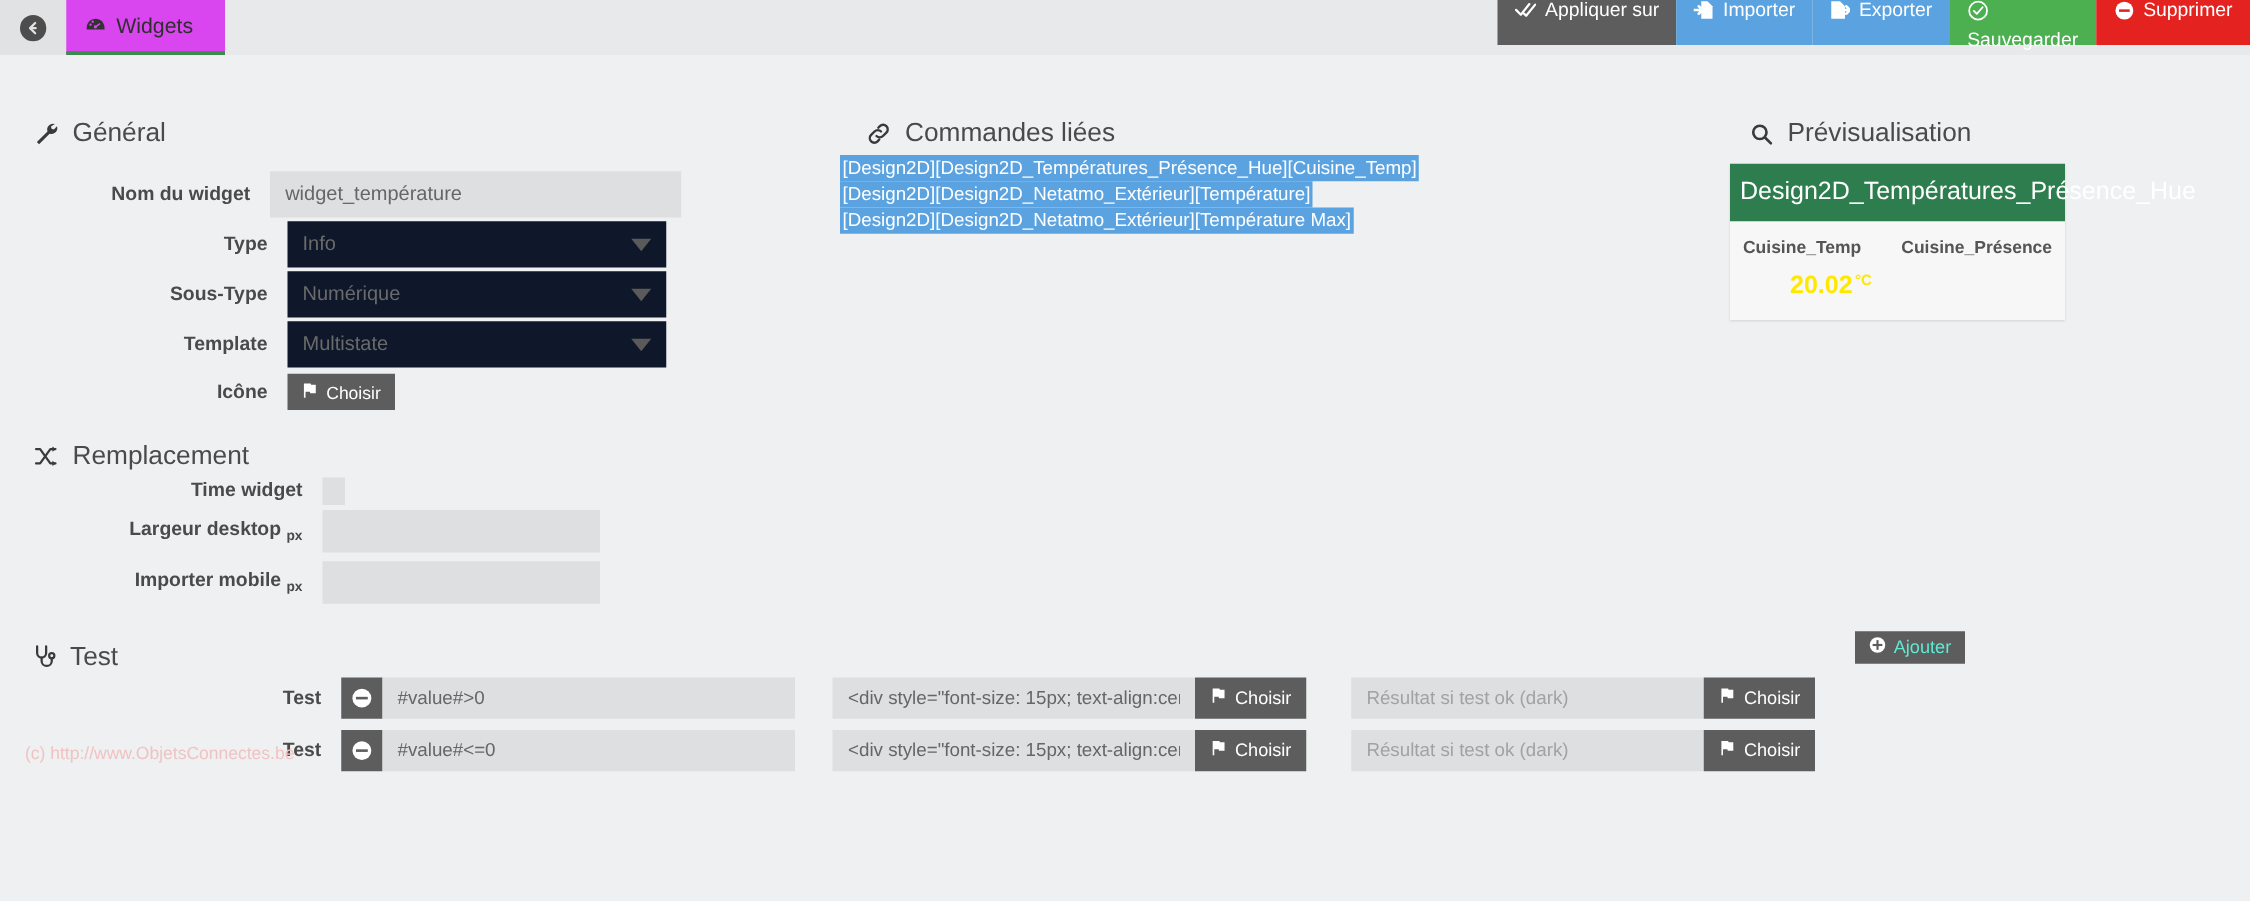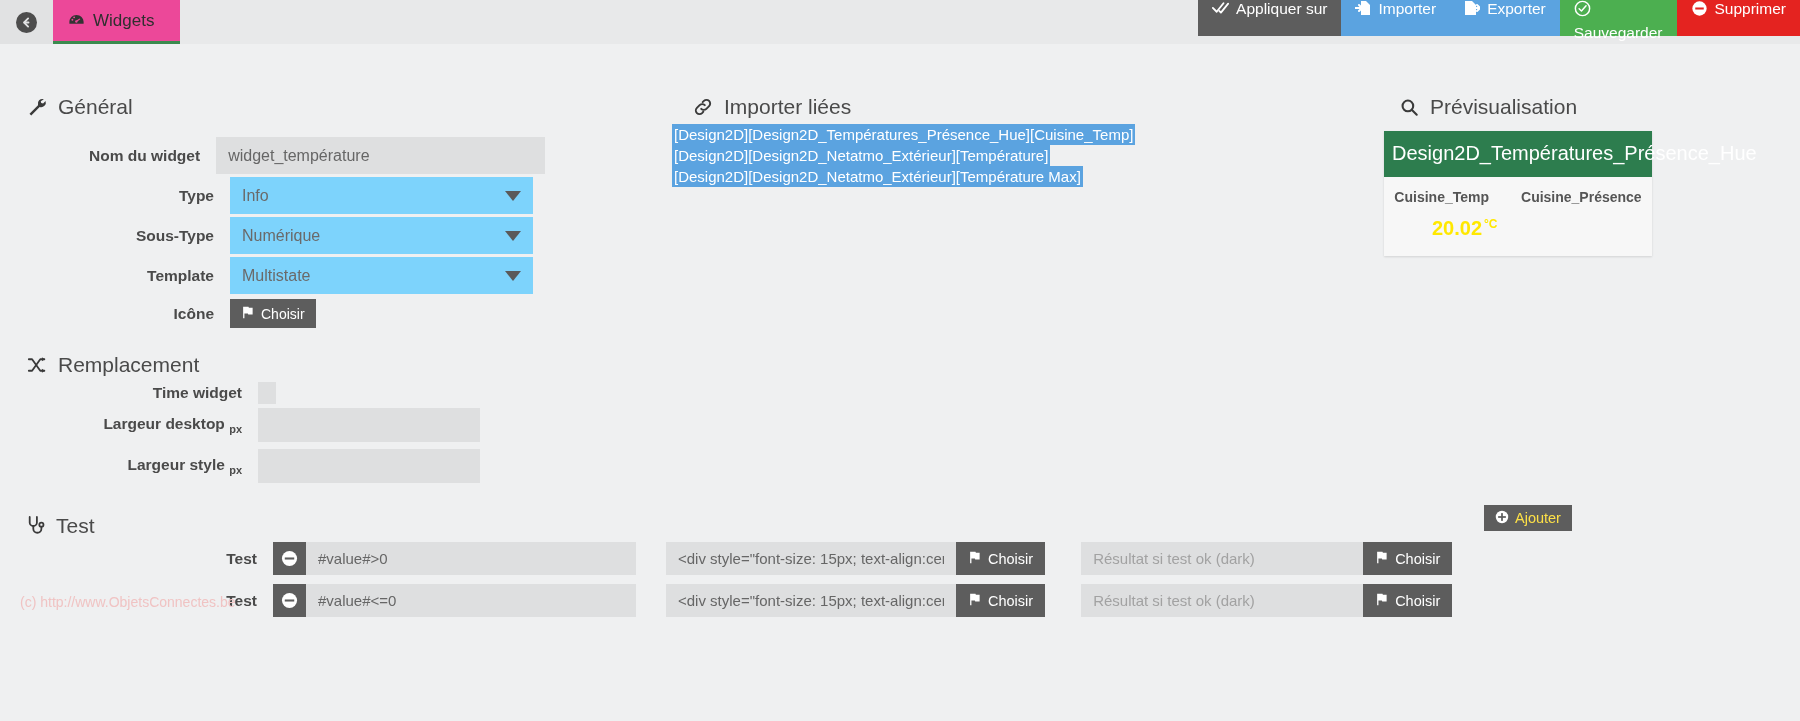--- a/index.html
+++ b/index.html
@@ -21,21 +21,21 @@
     background: #e1e2e3; display: flex; align-items: center; justify-content: center;
     cursor: pointer;
   }
   .back-circle {
     width: 21px; height: 21px; border-radius: 50%; background: #4d4d4d;
     display: flex; align-items: center; justify-content: center;
   }
   .back-circle svg { display:block; }
   .tab-widgets {
     position: absolute; left: 53px; top: 0; width: 127px; height: 44px;
-    background: #ec4899; border-bottom: 3px solid #3b8b4f;
+    background: #d946ef; border-bottom: 3px solid #3b8b4f;
     display: flex; align-items: center; gap: 7px; padding-left: 14px;
     cursor: pointer;
   }
   .tab-widgets .tab-label { font-size: 17px; color: #2f2f2f; }
   .tab-icon { color:#333; display:flex; align-items:center; }
 
   .tb-btns { position: absolute; right: 0; top: 0; height: 36px; display: flex; }
   .tb-btn {
     height: 36px; display: flex; align-items: flex-start; gap: 7px;
     padding: 0 14px; color: #fff; font-size: 15.5px; cursor: pointer;
@@ -61,21 +61,21 @@
     text-align: right; padding-right: 16px;
   }
   .flabel .unit { font-size: 11px; font-weight: bold; vertical-align: sub; margin-top: 44px; }
   .finput {
     background: #dedfe0; border: none; height: 37px;
     font-size: 16px; color: #666; padding: 0 12px;
     font-family: "Liberation Sans", sans-serif;
   }
   .finput::placeholder { color: #9a9a9a; }
   .fselect {
-    background: #7dd3fc; height: 37px; display: flex; align-items: center;
+    background: #0f172a; height: 37px; display: flex; align-items: center;
     justify-content: space-between; padding: 0 12px; font-size: 16px; color: #6a6a6a;
     cursor: pointer;
   }
   .caret {
     width: 0; height: 0; border-left: 8px solid transparent;
     border-right: 8px solid transparent; border-top: 10px solid #5a5a5a;
   }
   .btn-choisir {
     background: #5d5d5d; color: #fff; height: 29px; display: inline-flex;
     align-items: center; gap: 6px; padding: 0 11px; font-size: 14px;
@@ -125,21 +125,21 @@
     color: #666; padding: 0 12px; font-family: "Liberation Sans", sans-serif;
   }
   .test-input::placeholder { color: #a2a2a2; }
   .btn-choisir-tall {
     background: #5d5d5d; color: #fff; height: 33px; display: inline-flex;
     align-items: center; gap: 6px; padding: 0 12px; font-size: 14.5px;
     cursor: pointer; flex: none; white-space: nowrap;
   }
   .ajouter-btn {
     position: absolute; left: 1484px; top: 505px;
-    background: #5d5d5d; color: #fde047; height: 26px; display: inline-flex;
+    background: #5d5d5d; color: #5eead4; height: 26px; display: inline-flex;
     align-items: center; gap: 6px; padding: 0 11px; font-size: 14.5px; cursor: pointer;
   }
   .watermark {
     position: absolute; left: 20px; top: 594px;
     color: #f0c3c3; font-size: 14px; white-space: nowrap;
   }
 </style>
 </head>
 <body>
 
@@ -284,21 +284,21 @@
   <div class="frow" style="left:0px; top:408px; width:545px;">
     <div class="flabel" style="width:258px;">
       <span>Largeur desktop</span>
       <span class="unit">px</span>
     </div>
     <input class="finput" style="width: 222px; height: 34px;" value="">
   </div>
 
   <div class="frow" style="left:0px; top:449px; width:545px;">
     <div class="flabel" style="width:258px;">
-      <span>Largeur style</span>
+      <span>Importer mobile</span>
       <span class="unit">px</span>
     </div>
     <input class="finput" style="width: 222px; height: 34px;" value="">
   </div>
 
   <div class="sec-title" style="left:27px; top:514px;">
     <span class="sicon">
       <svg width="18" height="20" viewBox="0 0 20 22" fill="none" stroke="#3a3a3a" stroke-width="2" stroke-linecap="round">
         <path d="M3 1v6a4 4 0 0 0 8 0V1"></path>
         <path d="M7 11v3a4.5 4.5 0 0 0 9 0v-2"></path>
@@ -381,21 +381,21 @@
     </div>
   </div>
 
   <div class="sec-title" style="left:693px; top:95px;">
     <span class="sicon">
       <svg width="20" height="20" viewBox="0 0 22 22" fill="none" stroke="#3a3a3a" stroke-width="2.1" stroke-linecap="round">
         <path d="M9 13a4 4 0 0 0 5.7 0l3-3a4 4 0 0 0-5.7-5.7l-1.4 1.4"></path>
         <path d="M13 9a4 4 0 0 0-5.7 0l-3 3a4 4 0 0 0 5.7 5.7L11.4 16"></path>
       </svg>
     </span>
-    <span>Importer liées</span>
+    <span>Commandes liées</span>
   </div>
 
   <div class="cmd-list">
     <div class="cmd-row">
         <span class="cmd-item">[Design2D][Design2D_Températures_Présence_Hue][Cuisine_Temp]</span>
       </div>
     <div class="cmd-row">
         <span class="cmd-item">[Design2D][Design2D_Netatmo_Extérieur][Température]</span>
       </div>
     <div class="cmd-row">

